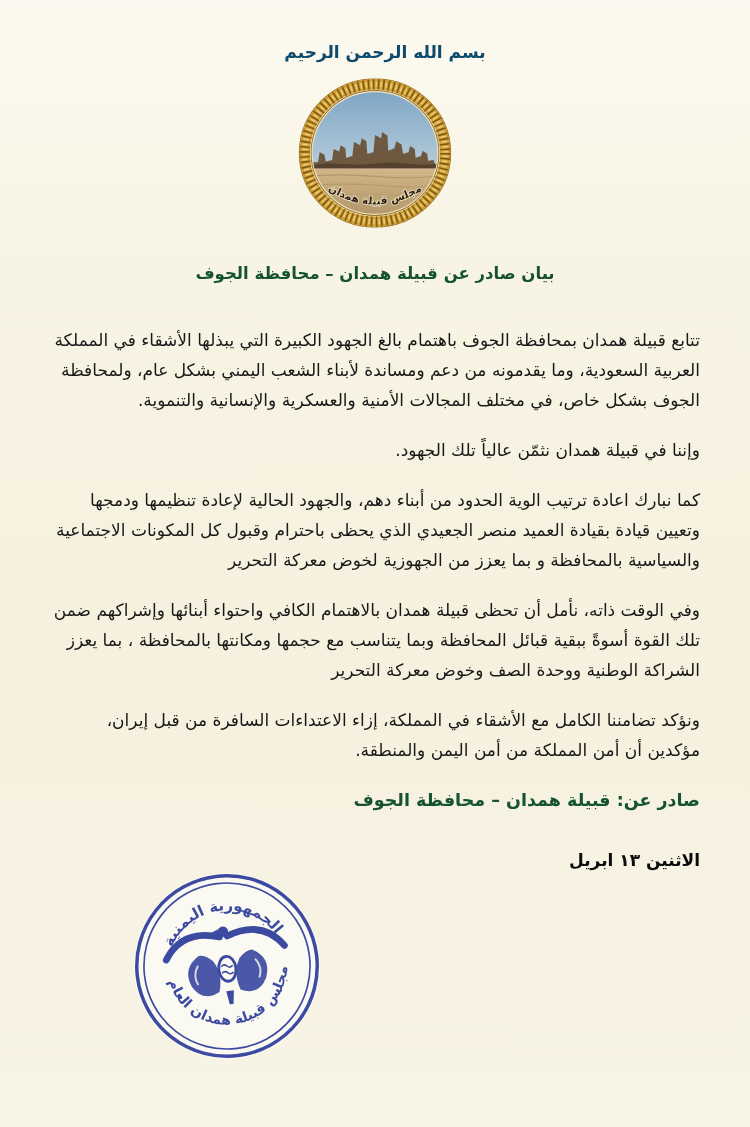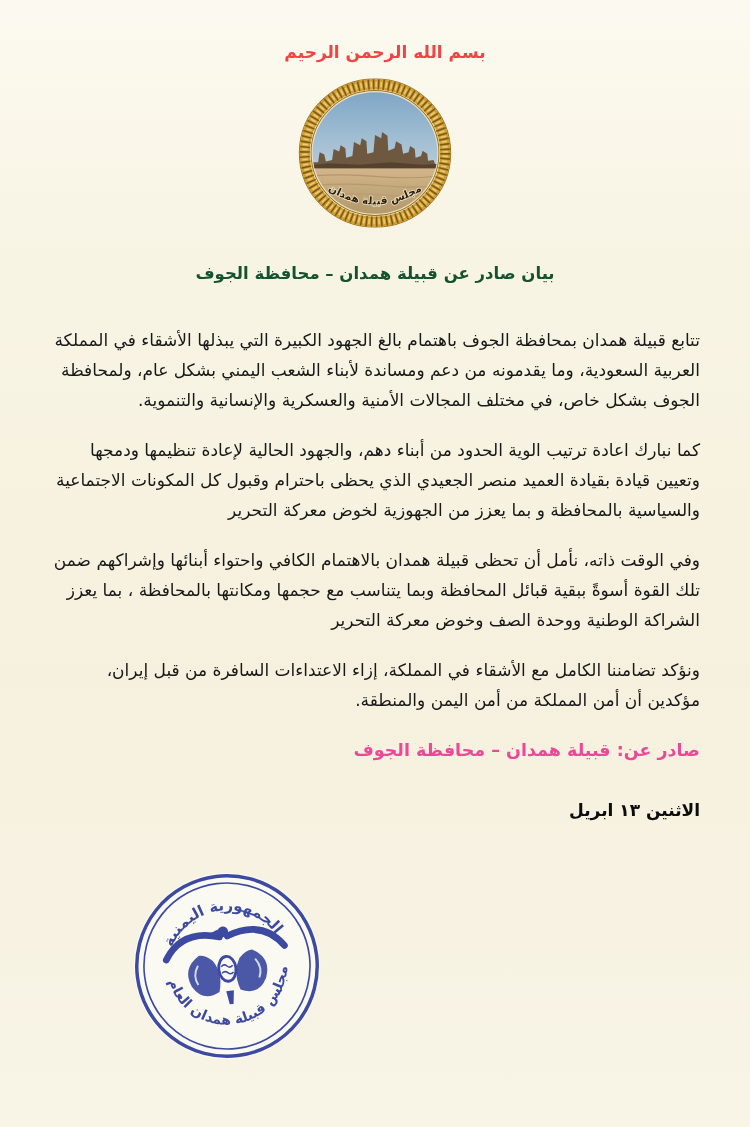--- a/index.html
+++ b/index.html
@@ -5,41 +5,41 @@
   html,body{margin:0;padding:0;}
   body{
     width:750px;height:1127px;position:relative;overflow:hidden;
     background:linear-gradient(180deg,#fcfaf0 0%,#f8f4e4 22%,#f6f1de 60%,#f8f4e6 100%);
     font-family:"DejaVu Sans","Liberation Sans",sans-serif;
     color:#161616;
     direction:rtl;
   }
   .basmala{
     position:absolute;top:42px;left:0;right:0;
-    text-align:center;font-size:17px;font-weight:bold;color:#ef4444;padding-left:20px;
+    text-align:center;font-size:17px;font-weight:bold;color:#0c4a6e;padding-left:20px;
   }
   .emblem-wrap{
     position:absolute;top:76px;left:297px;width:156px;height:154px;
   }
   .doc-title{
     position:absolute;top:264px;left:0;right:0;
     text-align:center;font-size:16.5px;font-weight:bold;color:#14532d;
     letter-spacing:0.2px;
   }
   .body-col{
     position:absolute;top:309px;right:50px;width:650px;
     font-size:17px;line-height:30px;text-align:right;color:#181818;
   }
   .para{
     margin:16px 0 20px 0;
     white-space:pre-line;
   }
   .issued-by{
     margin-top:2px;
-    font-size:17.5px;font-weight:bold;color:#ec4899;
+    font-size:17.5px;font-weight:bold;color:#14532d;
     text-align:right;
   }
   .date-line{
     margin-top:30px;padding-left:0;padding-right:0;
     font-size:17px;font-weight:bold;color:#0c0c0c;
     text-align:right;padding-left:45px;
   }
   .date-inner{display:inline-block;margin-left:45px;}
   .stamp-wrap{
     position:absolute;top:870px;left:131px;width:192px;height:192px;
@@ -93,20 +93,21 @@
       <textPath href="#emblemArc" startOffset="50%">مجلس قبيلة همدان</textPath>
     </text>
   </svg>
 </div>
 
 <div class="doc-title">بيان صادر عن قبيلة همدان – محافظة الجوف</div>
 
 <div class="body-col">
   <div>
       <div class="para">تتابع قبيلة همدان بمحافظة الجوف باهتمام بالغ الجهود الكبيرة التي يبذلها الأشقاء في المملكة العربية السعودية، وما يقدمونه من دعم ومساندة لأبناء الشعب اليمني بشكل عام، ولمحافظة الجوف بشكل خاص، في مختلف المجالات الأمنية والعسكرية والإنسانية والتنموية.</div>
+      <div class="para">وإننا في قبيلة همدان نثمّن عالياً تلك الجهود.</div>
       <div class="para">كما نبارك اعادة ترتيب الوية الحدود من أبناء دهم، والجهود الحالية لإعادة تنظيمها ودمجها وتعيين قيادة بقيادة العميد منصر الجعيدي الذي يحظى باحترام وقبول كل المكونات الاجتماعية والسياسية بالمحافظة و بما يعزز من الجهوزية لخوض معركة التحرير</div>
       <div class="para">وفي الوقت ذاته، نأمل أن تحظى قبيلة همدان بالاهتمام الكافي واحتواء أبنائها وإشراكهم ضمن تلك القوة أسوةً ببقية قبائل المحافظة وبما يتناسب مع حجمها ومكانتها بالمحافظة ، بما يعزز الشراكة الوطنية ووحدة الصف وخوض معركة التحرير</div>
       <div class="para">ونؤكد تضامننا الكامل مع الأشقاء في المملكة، إزاء الاعتداءات السافرة من قبل إيران، مؤكدين أن أمن المملكة من أمن اليمن والمنطقة.</div>
     </div>
   <div class="issued-by">صادر عن: قبيلة همدان – محافظة الجوف</div>
   <div class="date-line">
     <span class="date-inner">الاثنين ١٣ ابريل</span>
   </div>
 </div>
 

